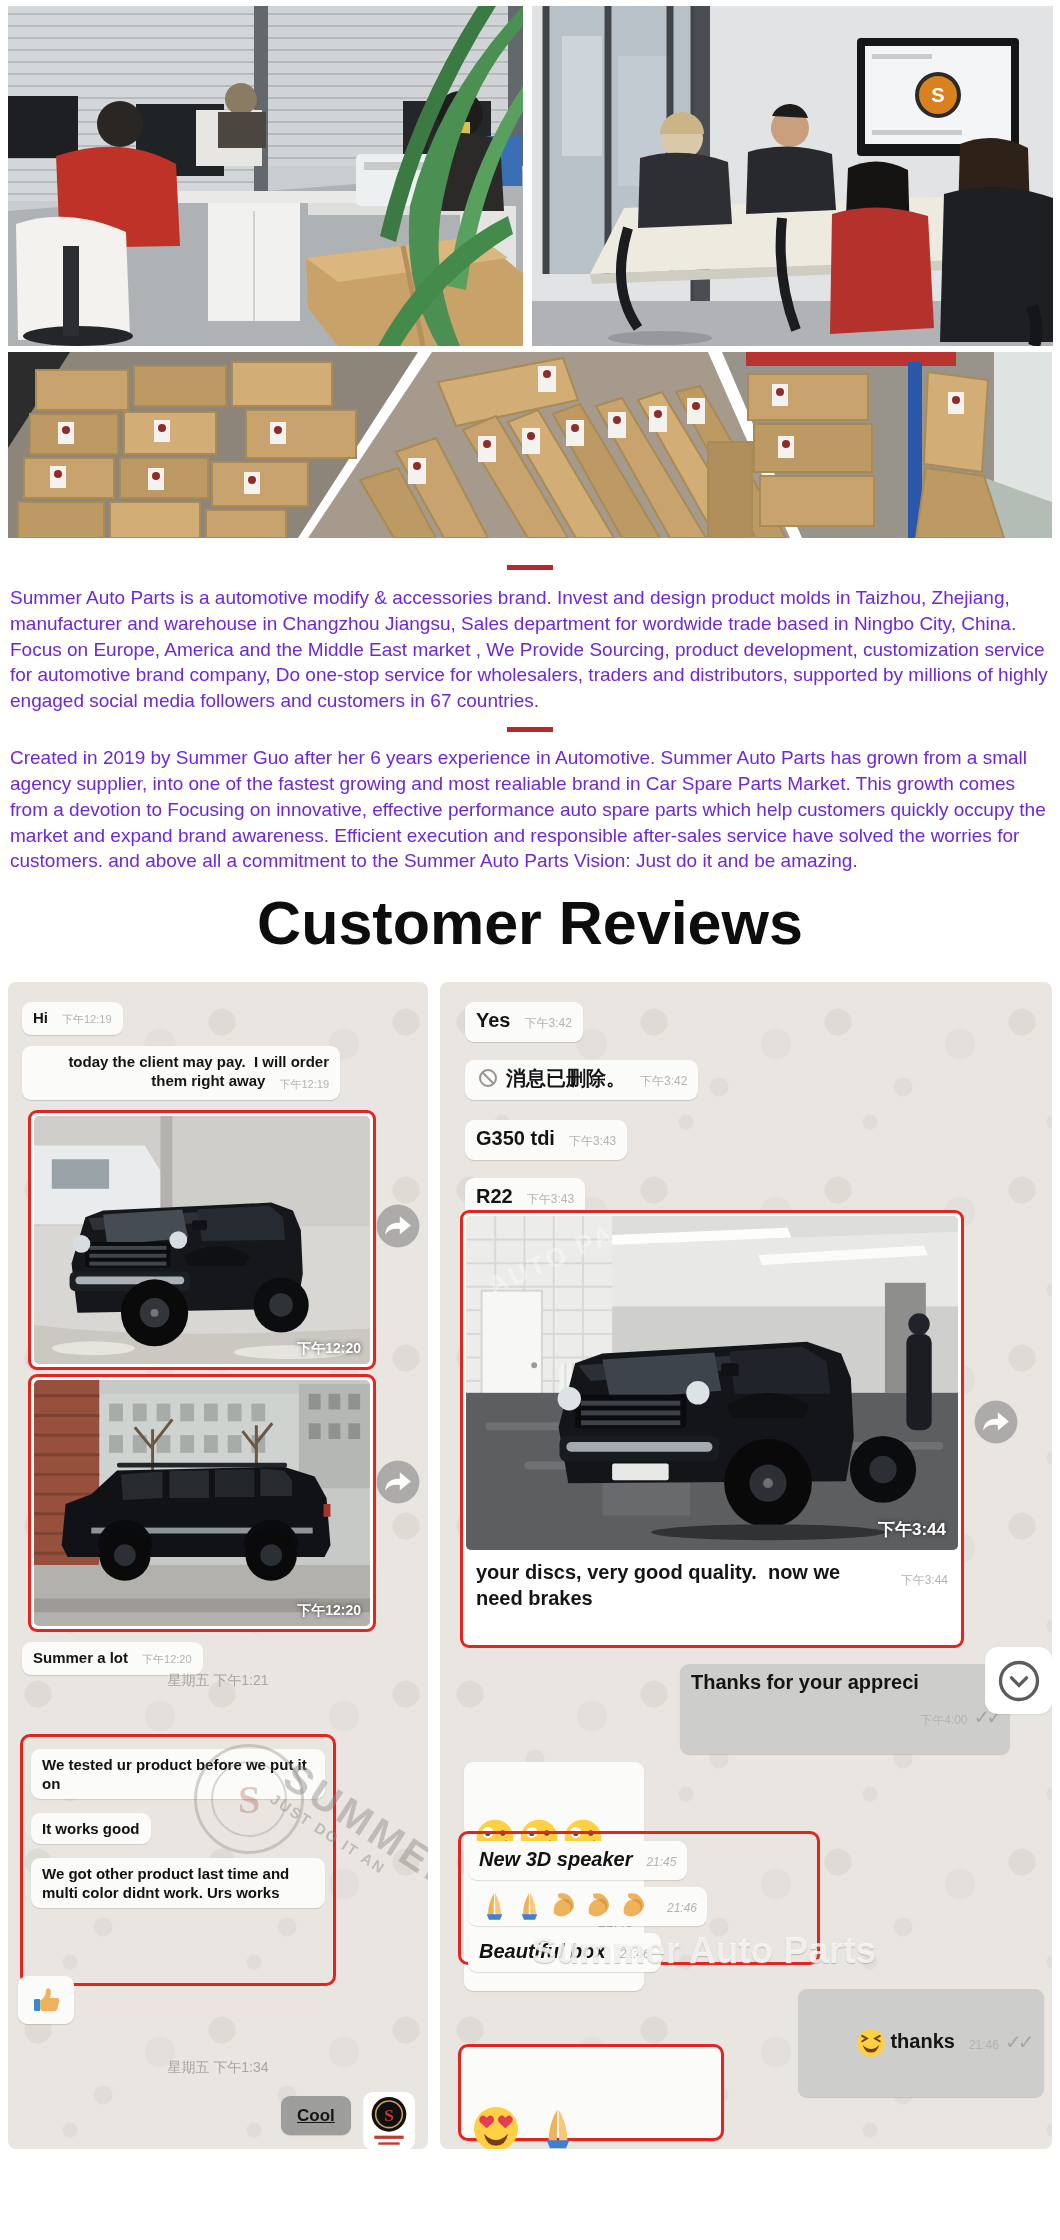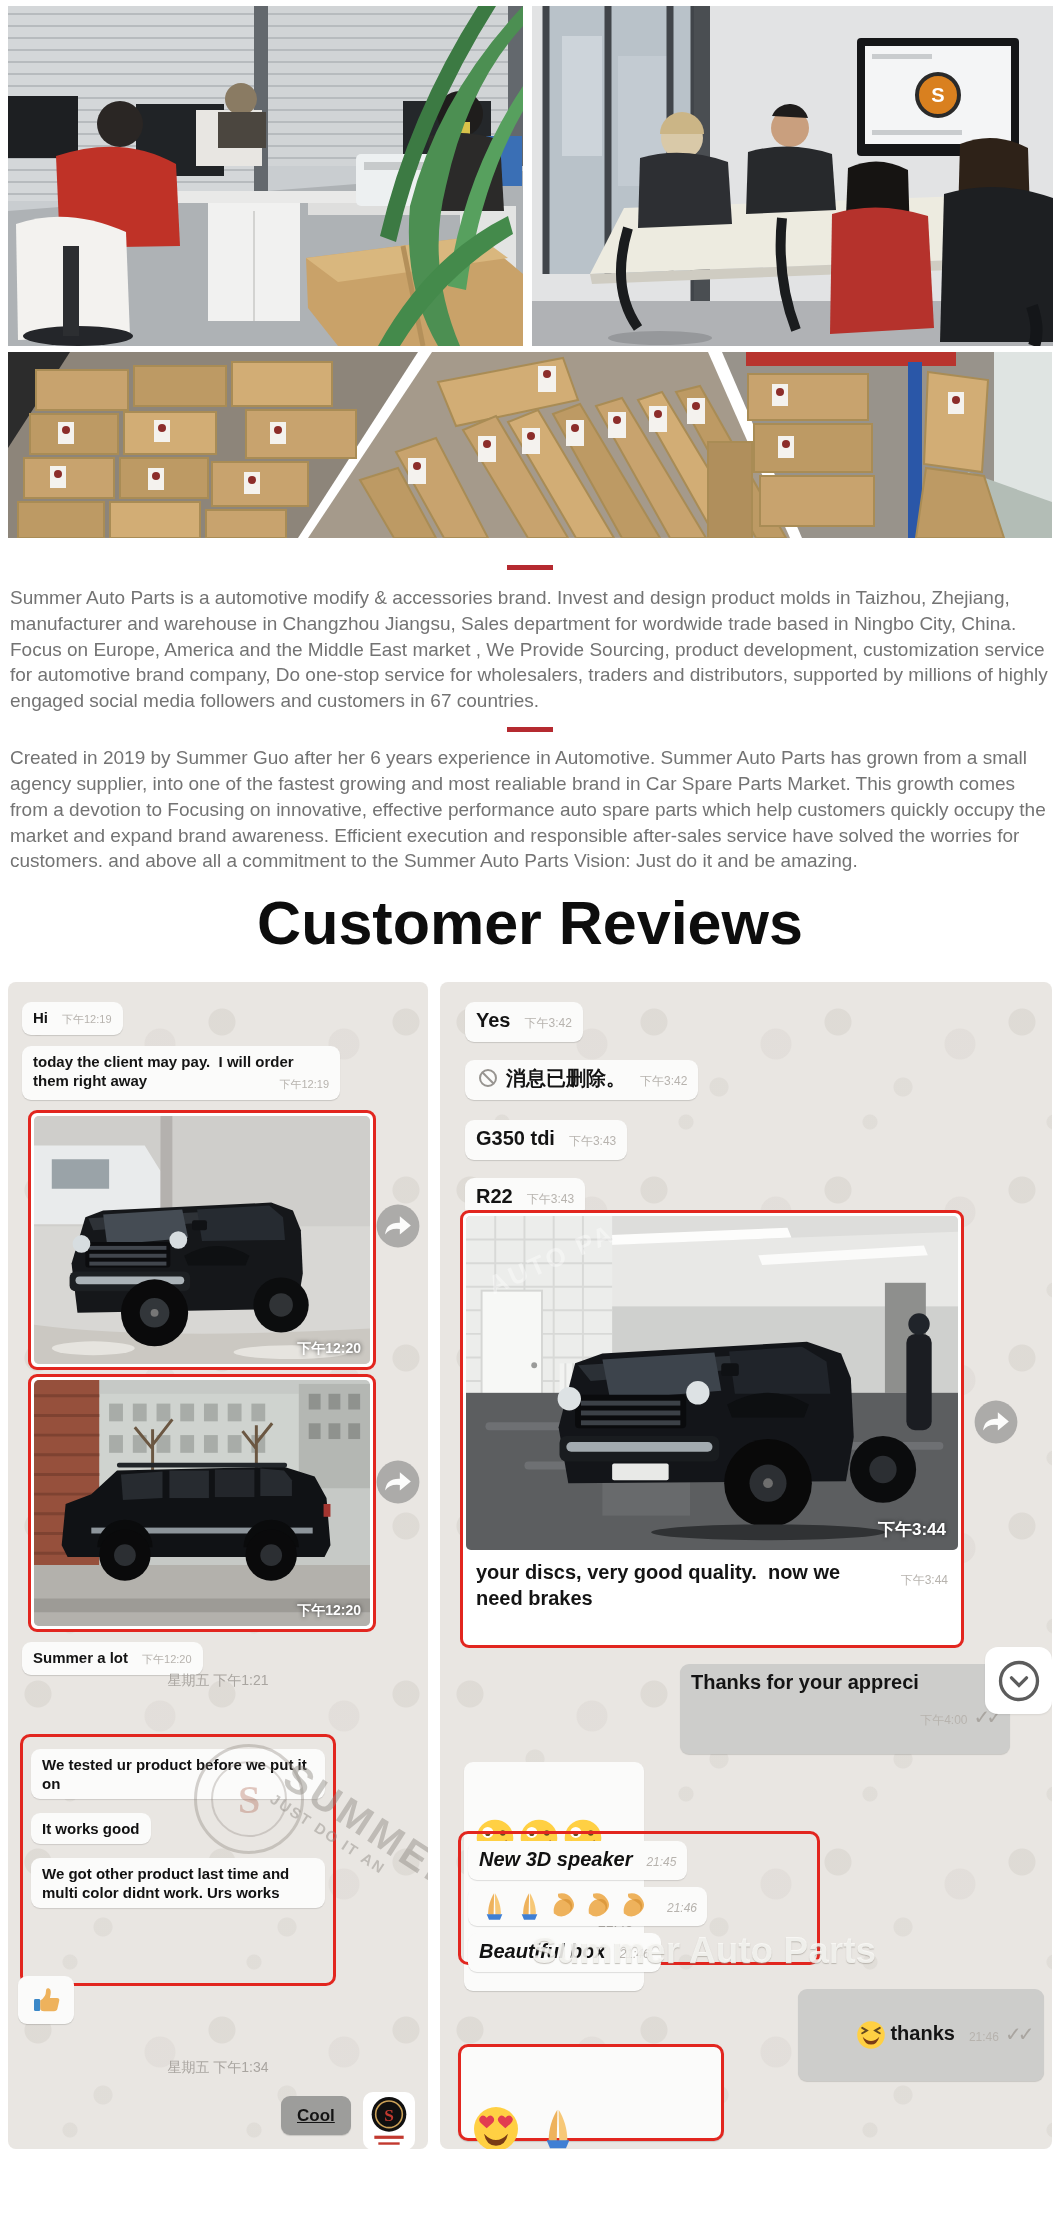--- a/index.html
+++ b/index.html
@@ -8,38 +8,38 @@
   
   .top-photos{display:flex;gap:9px;padding:6px 8px 0;}
   .tp{flex:none;overflow:hidden;background:#ccc;}
   .tp svg{display:block;}
   .collage{padding:6px 8px 0;}
   .collage svg{display:block;}
   
   .divider{width:46px;height:5px;background:#b52a30;margin:27px auto 15px;}
   .divider.d2{margin:13px auto 13px;}
   .about{font-size:19px;line-height:1.36;margin:0;padding:0 10px;white-space:pre-line;
-         color:#737373;}
+         color:#6d28d9;}
   .reviews-title{font-size:61px;font-weight:bold;text-align:center;margin:14px 0 24px;
                  letter-spacing:0;color:#0d0d0d;}
   
   .chats{display:flex;gap:12px;padding:0 8px;}
   .chat{position:relative;height:1167px;overflow:hidden;border-radius:8px;
         background-color:#e9e6e2;
         background-image:
           radial-gradient(circle 14px at 30px 40px, rgba(158,148,138,.14) 13px, transparent 14px),
           radial-gradient(circle 10px at 95px 105px, rgba(158,148,138,.11) 9px, transparent 10px),
           radial-gradient(circle 16px at 152px 62px, rgba(158,148,138,.09) 15px, transparent 16px),
           radial-gradient(circle 8px at 62px 140px, rgba(158,148,138,.11) 7px, transparent 8px);
         background-size:184px 168px;}
   .chat.left{width:420px;}
   .chat.right{width:612px;}
   .bub{position:absolute;background:#fbfbfa;border-radius:9px;box-shadow:0 1px 1px rgba(0,0,0,.14);
        padding:6px 11px;font-weight:bold;color:#141414;white-space:pre-wrap;}
-  .chat.left .bub{font-size:15px;line-height:19px;}
+  .chat.left .bub{font-size:15px;line-height:19px;text-align:right;}
   .chat.right .bub{font-size:20px;line-height:25px;}
   .t{font-weight:normal;color:#b7b3ae;margin-left:14px;white-space:nowrap;}
   .chat.left .t{font-size:11px;}
   .chat.right .t{font-size:12px;}
   .sep{position:absolute;left:0;width:100%;text-align:center;color:#a9a5a0;font-size:14px;}
   .rgroup{position:absolute;border:3px solid #e2261f;border-radius:10px;padding:8px;box-sizing:border-box;}
   .rgroup .gb{position:relative;display:table;background:#fbfbfa;border-radius:9px;
               box-shadow:0 1px 1px rgba(0,0,0,.12);padding:6px 11px;font-weight:bold;
               white-space:pre-wrap;}
   .chat.left .rgroup .gb{font-size:15px;line-height:19px;margin:4px 0 14px;max-width:288px;}
@@ -566,21 +566,21 @@
             </svg><svg class="emo small">
               <use href="#flex"></use>
             </svg><svg class="emo small">
               <use href="#flex"></use>
             </svg><span class="t">21:46</span></div>
         <div class="gb"><span>Beautiful box</span><span class="t">21:46</span></div>
       </div>
 
       <div class="bigwm" style="left:92px;top:948px;">Summer Auto Parts</div>
 
-      <div class="bub out" style="left:358px;top:1007px;padding:6px 14px;">
+      <div class="bub out" style="left:358px;top:1007px;padding:14px 14px;">
         <svg class="emo" style="width:30px;height:30px;">
             <use href="#laugh"></use>
           </svg><span>thanks</span><span class="t">21:46</span><span class="ticks">✓✓</span>
       </div>
 
       <div class="bub" style="left:18px;top:1062px;width:266px;height:97px;box-sizing:border-box;border:3px solid #e2261f;border-radius:10px;">
         <span class="emorow" style="margin-top:2px;"><svg class="emo big">
               <use href="#hearteyes"></use>
             </svg><svg class="emo big" style="margin-left:10px;">
               <use href="#pray"></use>

